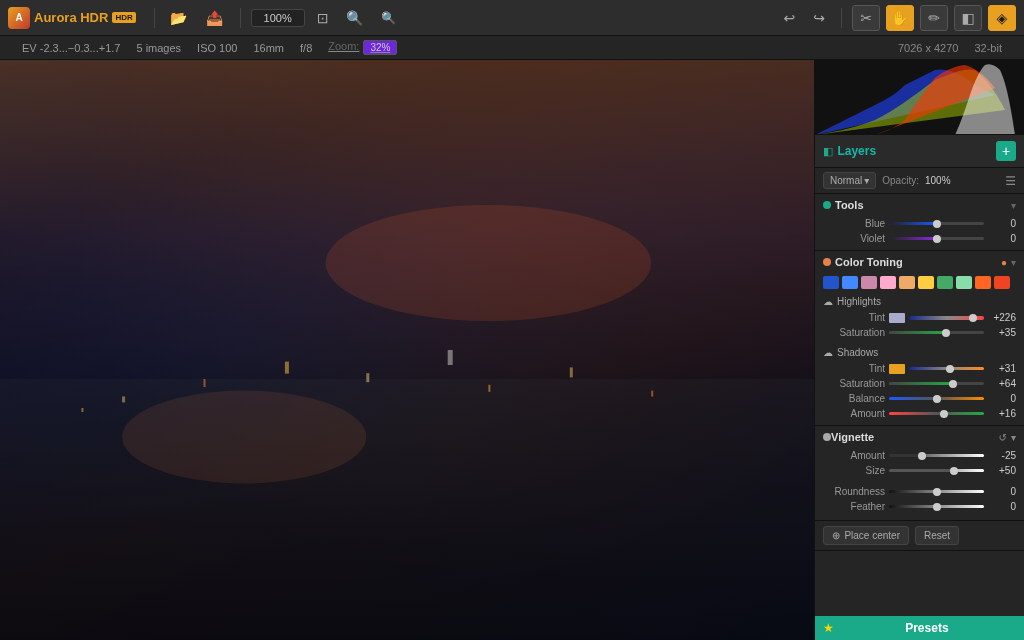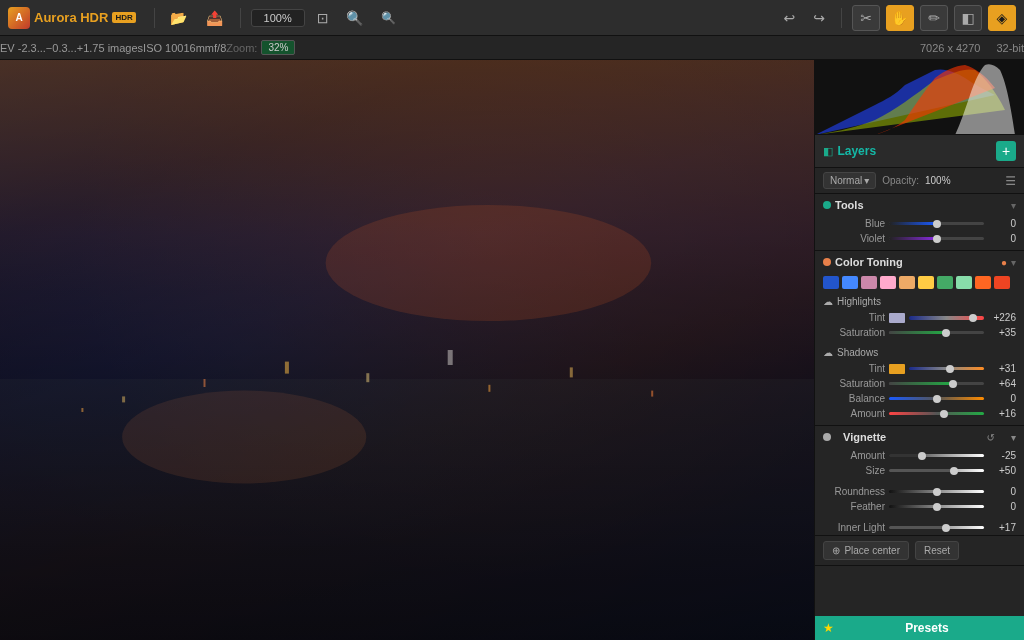--- a/index.html
+++ b/index.html
@@ -12,25 +12,25 @@
     .logo-text { color: #e8a020; font-weight: bold; font-size: 13px; }
     .logo-hdr { background: #e8a020; color: #1a1a1a; font-size: 8px; font-weight: bold; padding: 1px 3px; border-radius: 2px; }
     .toolbar-sep { width: 1px; height: 20px; background: #444; margin: 0 4px; }
     .toolbar-btn { background: transparent; border: none; color: #aaa; cursor: pointer; padding: 4px 6px; border-radius: 3px; display: flex; align-items: center; justify-content: center; font-size: 14px; }
     .zoom-display { background: #222; border: 1px solid #444; color: #ccc; padding: 2px 8px; border-radius: 3px; font-size: 11px; width: 54px; text-align: center; }
     .toolbar-right { margin-left: auto; display: flex; align-items: center; gap: 6px; }
     .toolbar-icon-btn { background: #3a3a3a; border: 1px solid #555; color: #aaa; width: 28px; height: 26px; border-radius: 3px; display: flex; align-items: center; justify-content: center; cursor: pointer; font-size: 14px; }
     .toolbar-icon-btn.active { background: #e8a020; color: #1a1a1a; border-color: #e8a020; }
 
     
-    #infobar { background: #252525; height: 24px; display: flex; align-items: center; padding: 0 0; border-bottom: 1px solid #111; flex-shrink: 0; font-size: 11px; color: #888; }
+    #infobar { background: #252525; height: 24px; display: flex; align-items: center; padding: 0 22px; gap: 16px; border-bottom: 1px solid #111; flex-shrink: 0; font-size: 11px; color: #888; }
     .info-item { color: #999; }
-    .zoom-control { display: flex; align-items: center; gap: 4px; }
+    .zoom-control { display: flex; align-items: flex-start; gap: 4px; text-decoration: underline; }
     .zoom-label { color: #666; }
-    .zoom-val { color: #ccc; background: #14532d; border: 1px solid #555; padding: 1px 6px; border-radius: 2px; font-size: 10px; }
+    .zoom-val { color: #ccc; background: #6d28d9; border: 1px solid #555; padding: 1px 6px; border-radius: 2px; font-size: 10px; }
     .info-right { margin-left: auto; display: flex; gap: 16px; color: #888; }
 
     
     #main { display: flex; flex: 1; overflow: hidden; }
 
     
     #canvas-area { flex: 1; position: relative; overflow: hidden; background: #1a1a1a; display: flex; align-items: center; justify-content: center; }
     .photo-placeholder { width: 100%; height: 100%; background: linear-gradient(160deg, #1a2a3a 0%, #0d1520 20%, #1a1a2a 40%, #2a1a0a 60%, #1a1510 80%, #0a1520 100%); position: relative; overflow: hidden; }
 
     
@@ -87,21 +87,21 @@
     .sub-icon { font-size: 10px; }
     .sub-title { color: #aaa; font-size: 10px; font-weight: 500; }
 
     .tint-row { display: flex; align-items: center; padding: 2px 8px; gap: 4px; }
     .tint-swatch { width: 16px; height: 10px; background: #aaa; border-radius: 1px; flex-shrink: 0; }
     .tint-gradient { flex: 1; height: 4px; border-radius: 2px; position: relative; cursor: pointer; }
     .tint-thumb { width: 8px; height: 8px; background: #ccc; border-radius: 50%; position: absolute; top: 50%; transform: translate(-50%, -50%); }
 
     
     #vignette { border-bottom: 1px solid #111; }
-    .vig-header { display: flex; align-items: center; padding: 5px 8px; cursor: pointer; gap: 12px; }
+    .vig-header { display: flex; align-items: center; padding: 5px 8px; cursor: pointer; gap: 0; }
     .vig-title { color: #ddd; font-size: 11px; font-weight: 600; flex: 1; }
 
     #bottom-bar { background: #252525; padding: 5px 8px; border-top: 1px solid #111; display: flex; gap: 6px; flex-shrink: 0; }
     .bottom-btn { background: #333; border: 1px solid #444; color: #aaa; padding: 3px 8px; border-radius: 3px; font-size: 10px; cursor: pointer; display: flex; align-items: center; gap: 4px; }
 
     #presets-bar { background: #1aaa8a; padding: 5px 8px; display: flex; align-items: center; gap: 4px; cursor: pointer; flex-shrink: 0; }
     .presets-star { color: #ffd700; font-size: 12px; }
     .presets-label { color: white; font-size: 12px; font-weight: 600; flex: 1; text-align: center; }
 
     
@@ -397,28 +397,20 @@
         <div class="slider-row">
           <span class="slider-label">Feather</span>
           <div class="slider-track" style="background:linear-gradient(to right,#111,#fff);">
             <div class="slider-thumb" style="left:50%;"></div>
           </div>
           <span class="slider-val">0</span>
         </div>
 
         <div style="height:6px;"></div>
 
-        <div class="slider-row">
-          <span class="slider-label">Inner Light</span>
-          <div class="slider-track" style="background:linear-gradient(to right,#111,#fff);">
-            <div class="slider-fill" style="width:60%;background:#555;"></div>
-            <div class="slider-thumb" style="left:60%;"></div>
-          </div>
-          <span class="slider-val">+17</span>
-        </div>
 
         <div id="bottom-bar">
           <button class="bottom-btn">
             <span>⊕</span>
             <span>Place center</span>
           </button>
           <button class="bottom-btn">
             <span>Reset</span>
           </button>
         </div>

